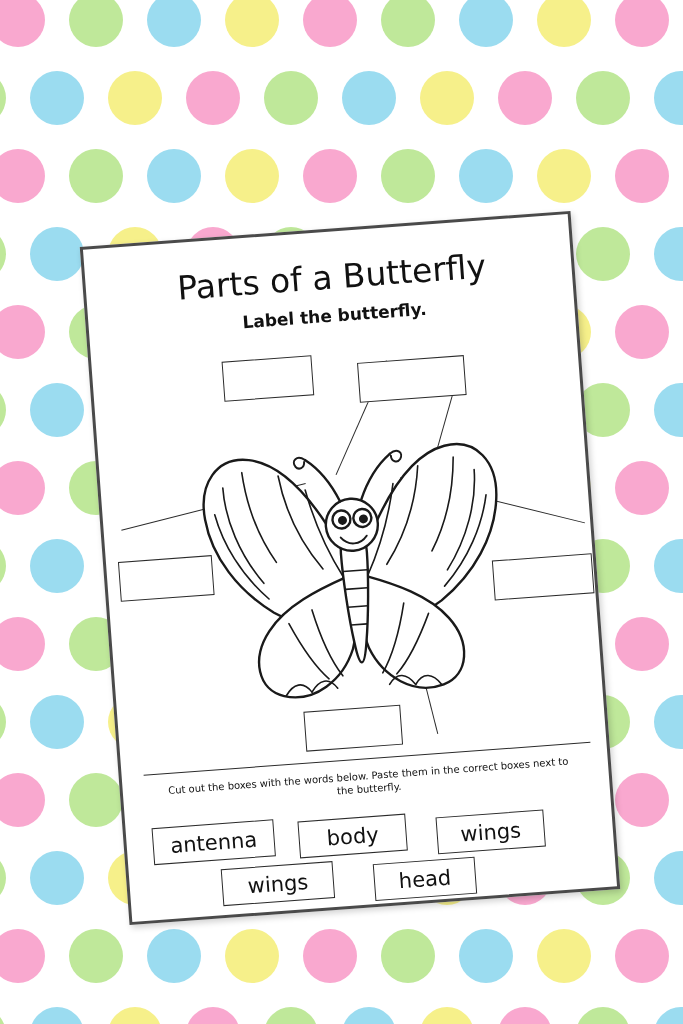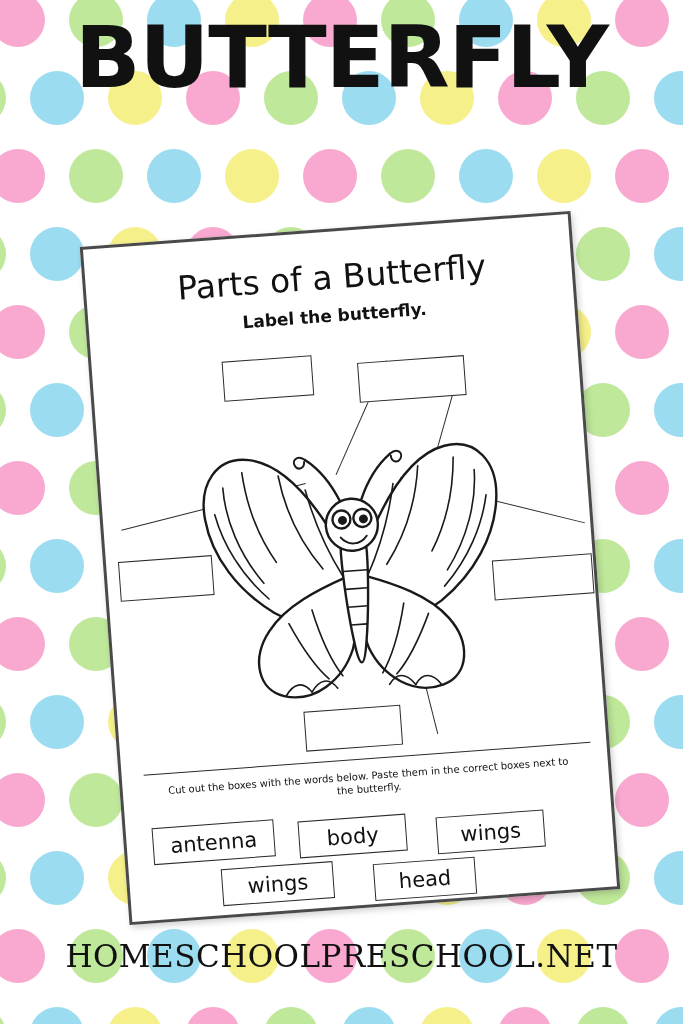--- a/index.html
+++ b/index.html
@@ -305,21 +305,20 @@
     <div class="dot" style="left: 264px; top: 1007px; width: 54px; height: 54px; background: rgb(191, 232, 154);"></div>
     <div class="dot" style="left: 342px; top: 1007px; width: 54px; height: 54px; background: rgb(155, 220, 240);"></div>
     <div class="dot" style="left: 420px; top: 1007px; width: 54px; height: 54px; background: rgb(246, 240, 138);"></div>
     <div class="dot" style="left: 498px; top: 1007px; width: 54px; height: 54px; background: rgb(249, 168, 207);"></div>
     <div class="dot" style="left: 576px; top: 1007px; width: 54px; height: 54px; background: rgb(191, 232, 154);"></div>
     <div class="dot" style="left: 654px; top: 1007px; width: 54px; height: 54px; background: rgb(155, 220, 240);"></div>
   </div>
 
 <div id="poster">
 
-  <div class="title-main">BUTTERFLY</div>
 
   <div id="sheet-wrap">
     <div id="sheet">
 
       <div class="ws-title">Parts of a Butterfly</div>
       <div class="ws-subtitle">Label the butterfly.</div>
 
       <div class="leader" style="left:295px; top:133px; width:125px; transform: rotate(118deg);"></div>
       <div class="leader" style="left:370px; top:140px; width:120px; transform: rotate(110deg);"></div>
       <div class="leader" style="left:205px; top:250px; width:190px; transform: rotate(170deg);"></div>
@@ -396,14 +395,13 @@
 
       <div class="word-card" style="left:26px; top:582px; width:122px; height:37px;">antenna</div>
       <div class="word-card" style="left:172px; top:586px; width:108px; height:37px;">body</div>
       <div class="word-card" style="left:310px; top:592px; width:108px; height:37px;">wings</div>
       <div class="word-card" style="left:92px; top:628px; width:112px; height:37px;">wings</div>
       <div class="word-card" style="left:244px; top:634px; width:102px; height:37px;">head</div>
 
     </div>
   </div>
 
-  <div class="footer-url">HOMESCHOOLPRESCHOOL.NET</div>
 </div>
 
 </body></html>

